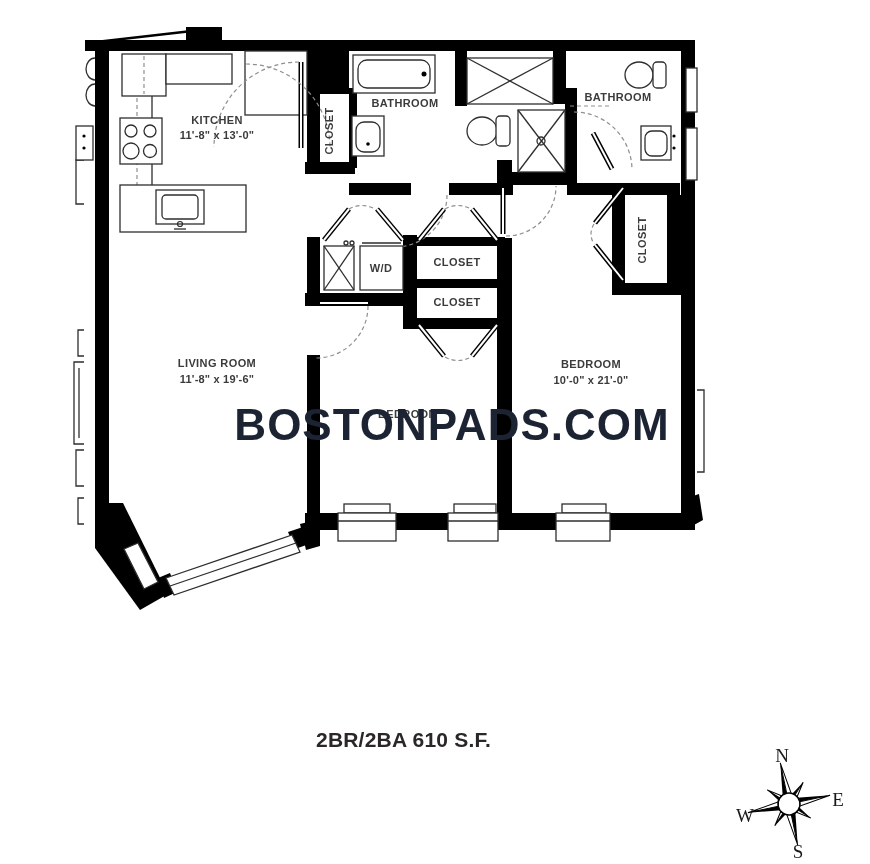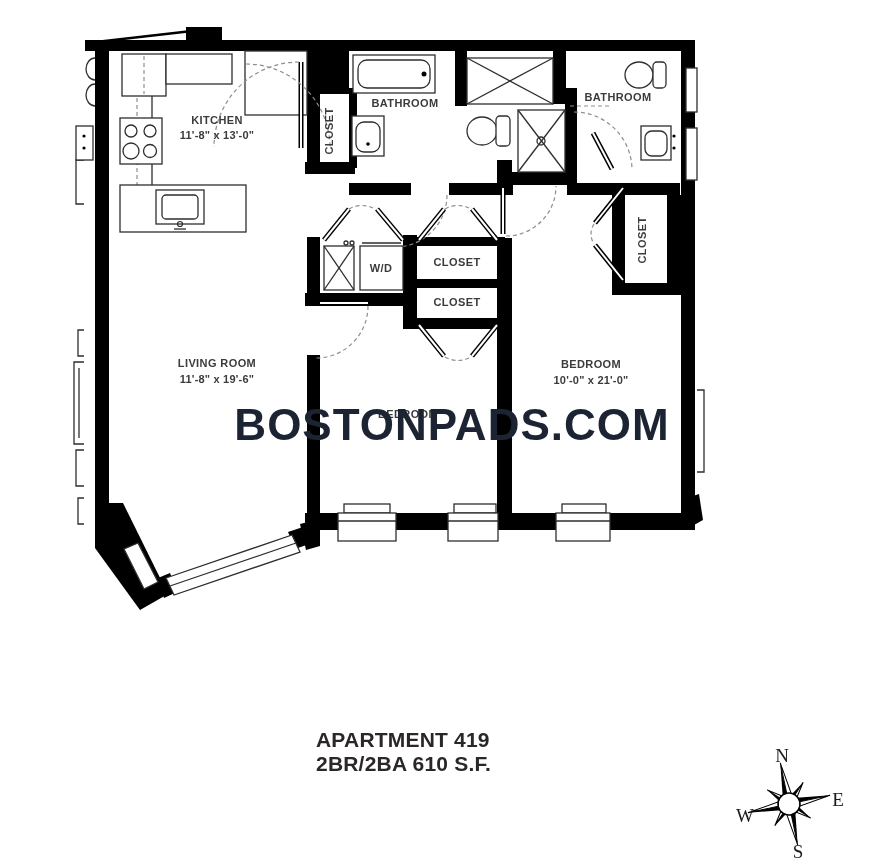--- a/index.html
+++ b/index.html
@@ -282,17 +282,16 @@
     <text class="compass-letter" x="782" y="762">N</text>
     <text class="compass-letter" x="838" y="806">E</text>
     <text class="compass-letter" x="745" y="822">W</text>
     <text class="compass-letter" x="798" y="858">S</text>
   </g>
 </svg>
 
   <div class="watermark">BOSTONPADS.COM</div>
 
   <div class="title-block">
-    <div>APARTMENT 419</div>
     <div>2BR/2BA 610 S.F.</div>
   </div>
 
 </div>
 
 </body></html>

